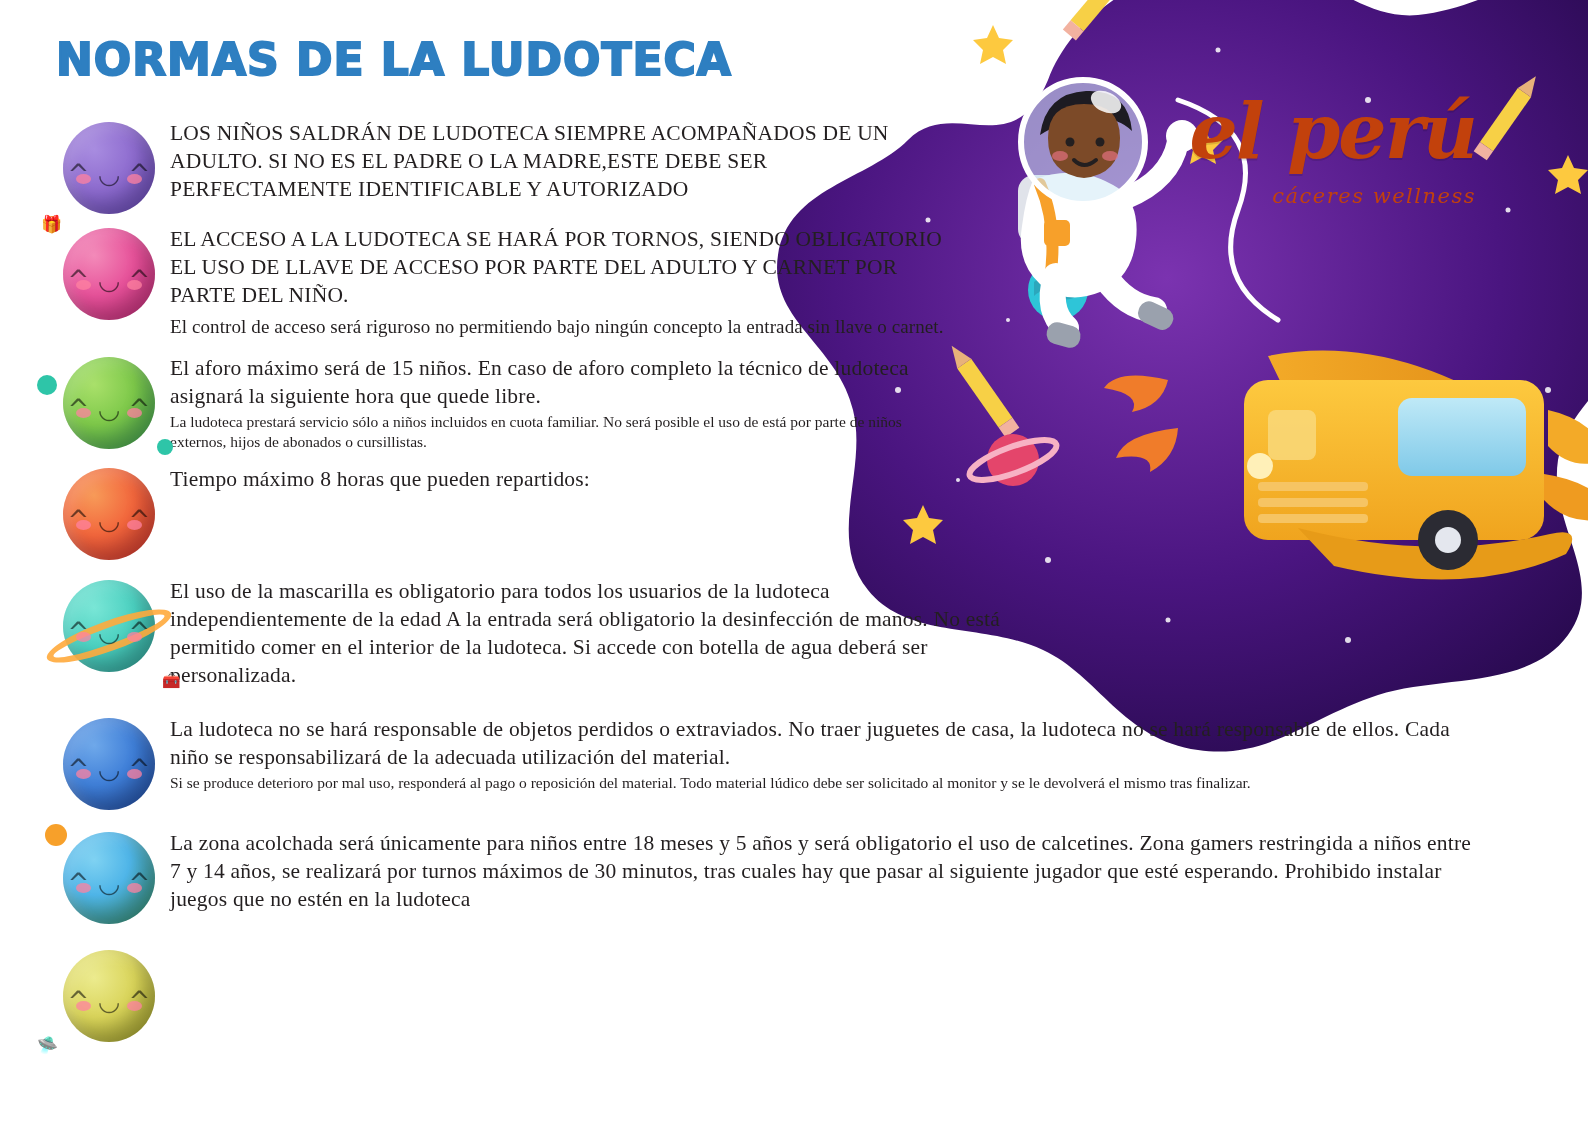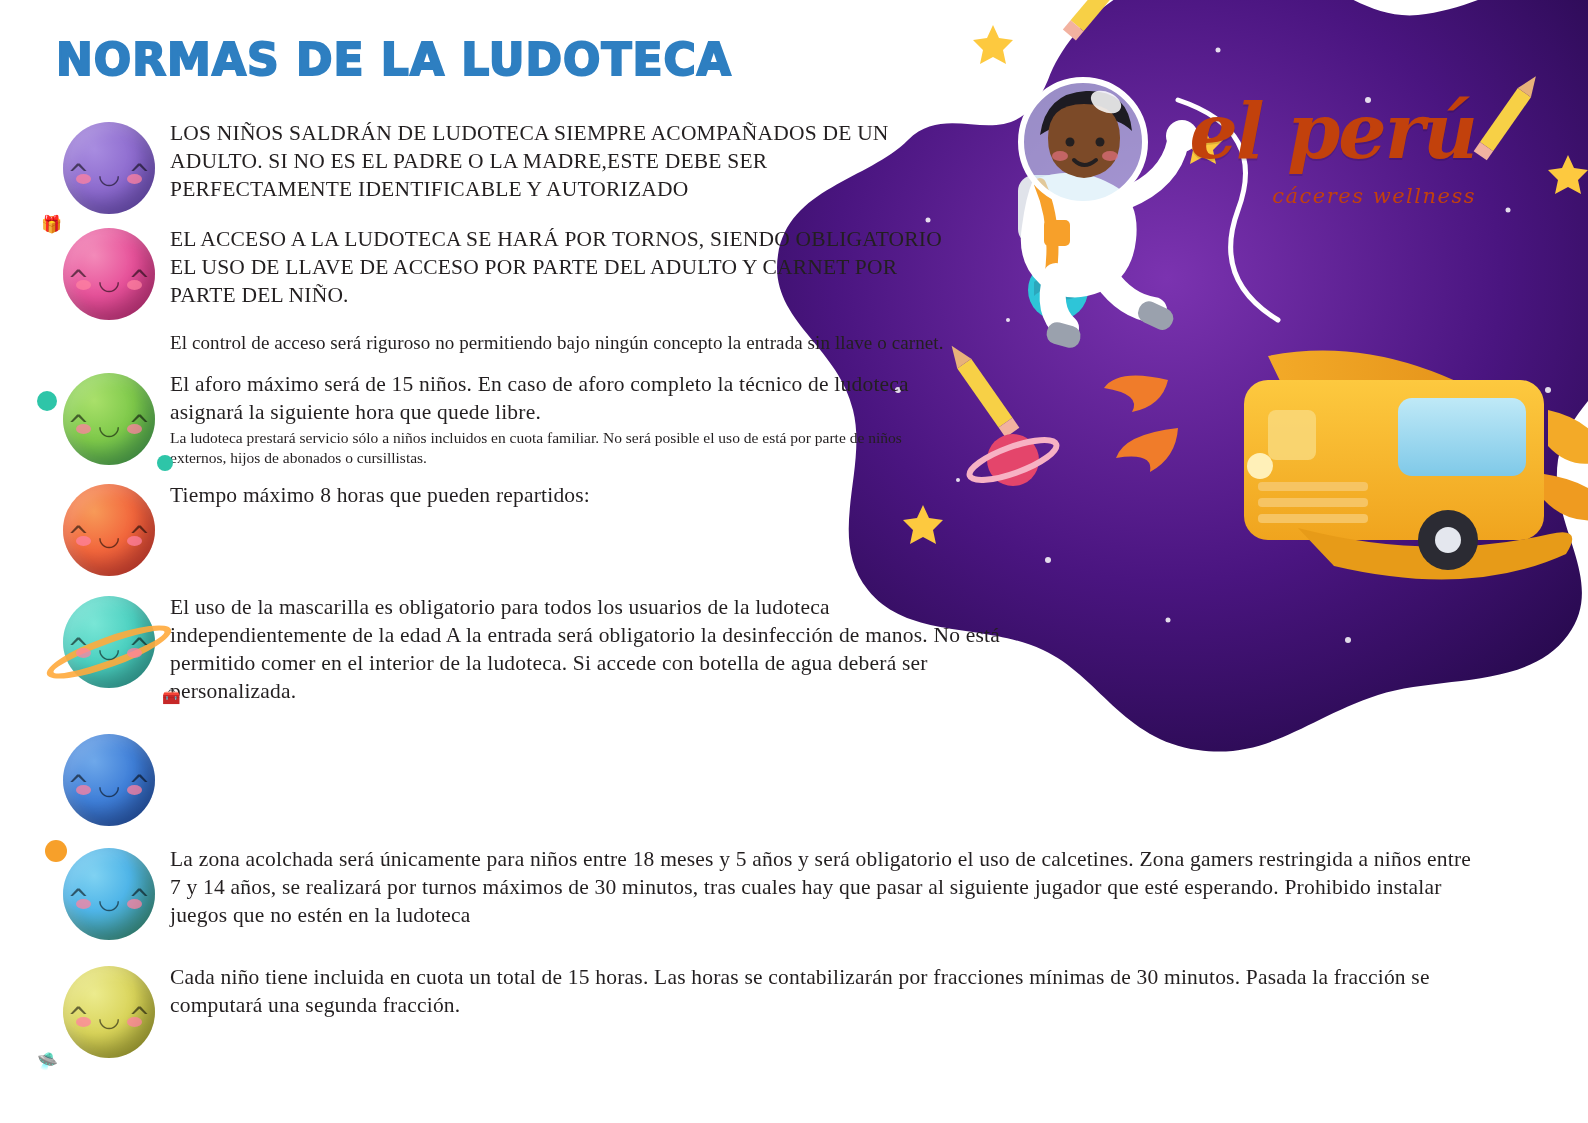--- a/index.html
+++ b/index.html
@@ -367,21 +367,21 @@
     <div class="rule" style="width:900px;margin-top:10px;">
       <div class="planet-cell">
         <div class="planet" style="background:radial-gradient(circle at 34% 30%, #f38ab9, #e7529a 45%, #b3246d 100%);">
           <div class="face">^ ◡ ^</div>
             <div class="cheeks"></div>
           <span class="mini-icon" style="left:-22px;top:-12px;">🎁</span>
         </div>
       </div>
       <div class="text-cell">
         <div class="rule-text t-lg upper">EL ACCESO A LA LUDOTECA SE HARÁ POR TORNOS, SIENDO OBLIGATORIO EL USO DE LLAVE DE ACCESO POR PARTE DEL ADULTO Y CARNET POR PARTE DEL NIÑO.</div>
-        <div class="rule-text t-md" style="margin-top:20px;">El control de acceso será riguroso no permitiendo bajo ningún concepto la entrada sin llave o carnet.</div>
+        <div class="rule-text t-md" style="margin-top:4px;">El control de acceso será riguroso no permitiendo bajo ningún concepto la entrada sin llave o carnet.</div>
       </div>
     </div>
 
     <div class="rule" style="width:900px;margin-top:14px;">
       <div class="planet-cell">
         <div class="planet" style="background:radial-gradient(circle at 34% 30%, #a9e06a, #7ec94a 45%, #2f8f4f 100%);">
           <div class="face">^ ◡ ^</div>
             <div class="cheeks"></div>
           <span class="moon" style="background:#2ec5a8;left:-26px;top:18px;"></span>
           <span class="moon" style="background:#2ec5a8;right:-18px;bottom:-6px;width:16px;height:16px;"></span>
@@ -420,20 +420,22 @@
     </div>
 
     <div class="rule" style="width:1430px;margin-top:24px;">
       <div class="planet-cell">
         <div class="planet" style="background:radial-gradient(circle at 34% 30%, #6ea8ea, #3f7fd8 45%, #1b3f8f 100%);">
           <div class="face">^ ◡ ^</div>
             <div class="cheeks"></div>
         </div>
       </div>
       <div class="text-cell">
+        <div class="rule-text t-lg">La ludoteca no se hará responsable de objetos perdidos o extraviados. No traer juguetes de casa, la ludoteca no se hará responsable de ellos. Cada niño se responsabilizará de la adecuada utilización del material.</div>
+        <div class="rule-text t-sm" style="margin-top:1px;">Si se produce deterioro por mal uso, responderá al pago o reposición del material. Todo material lúdico debe ser solicitado al monitor y se le devolverá el mismo tras finalizar.</div>
       </div>
     </div>
 
     <div class="rule" style="width:1430px;margin-top:18px;">
       <div class="planet-cell">
         <div class="planet" style="background:radial-gradient(circle at 34% 30%, #7fd2f2, #4fb5e8 40%, #2f7f4f 100%);">
           <div class="face">^ ◡ ^</div>
             <div class="cheeks"></div>
           <span class="moon" style="background:#f7a02a;left:-18px;top:-8px;width:22px;height:22px;"></span>
         </div>
@@ -443,20 +445,17 @@
       </div>
     </div>
 
     <div class="rule" style="width:1430px;margin-top:22px;">
       <div class="planet-cell">
         <div class="planet" style="background:radial-gradient(circle at 34% 30%, #eceb8e, #d9d45a 45%, #8a8a1f 100%);">
           <div class="face">^ ◡ ^</div>
             <div class="cheeks"></div>
           <span class="mini-icon" style="left:-26px;bottom:-12px;">🛸</span>
         </div>
-      </div>
-      <div class="text-cell">
-        <div class="rule-text t-lg">Cada niño tiene incluida en cuota un total de 15 horas. Las horas se contabilizarán por fracciones mínimas de 30 minutos. Pasada la fracción se computará una segunda fracción.</div>
       </div>
     </div>
 
   </div>
 </div>
 
 </body></html>

